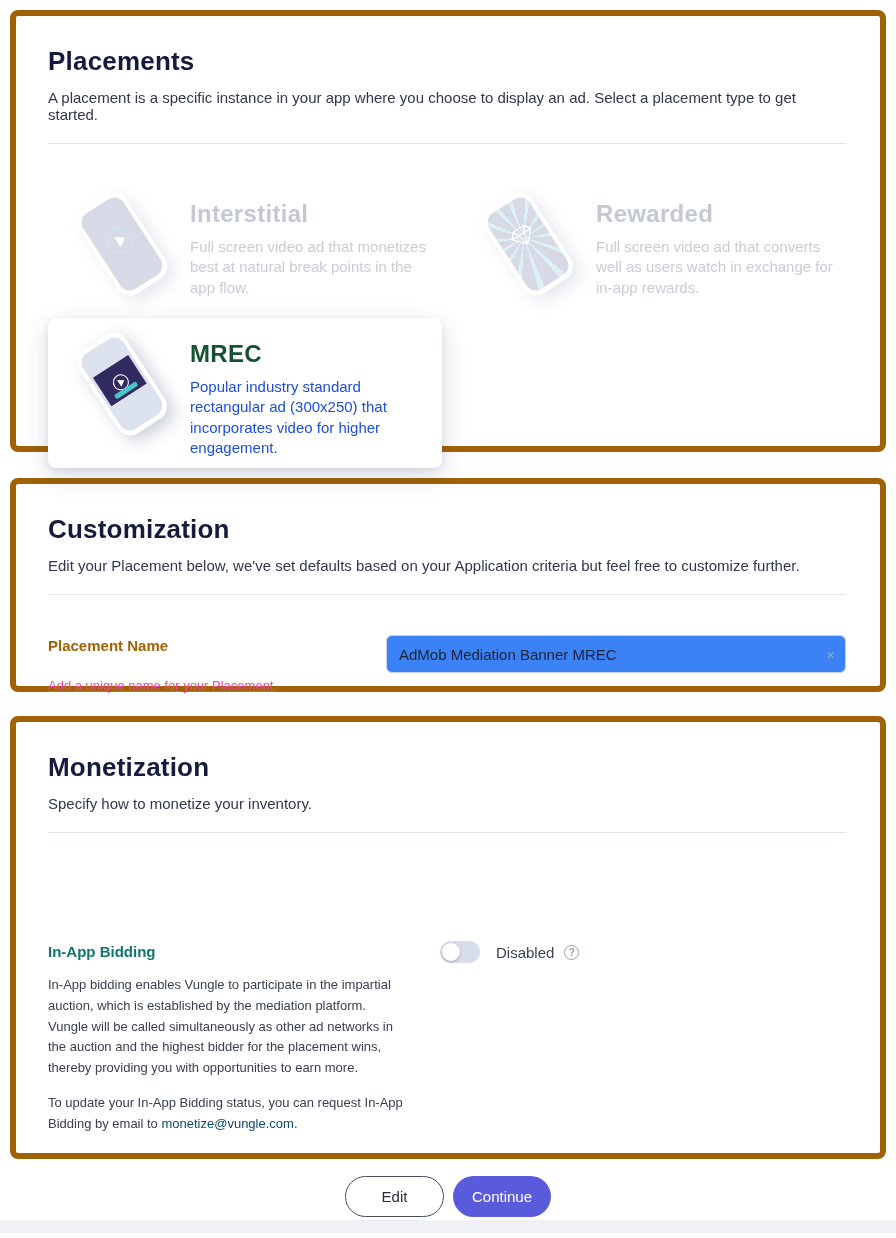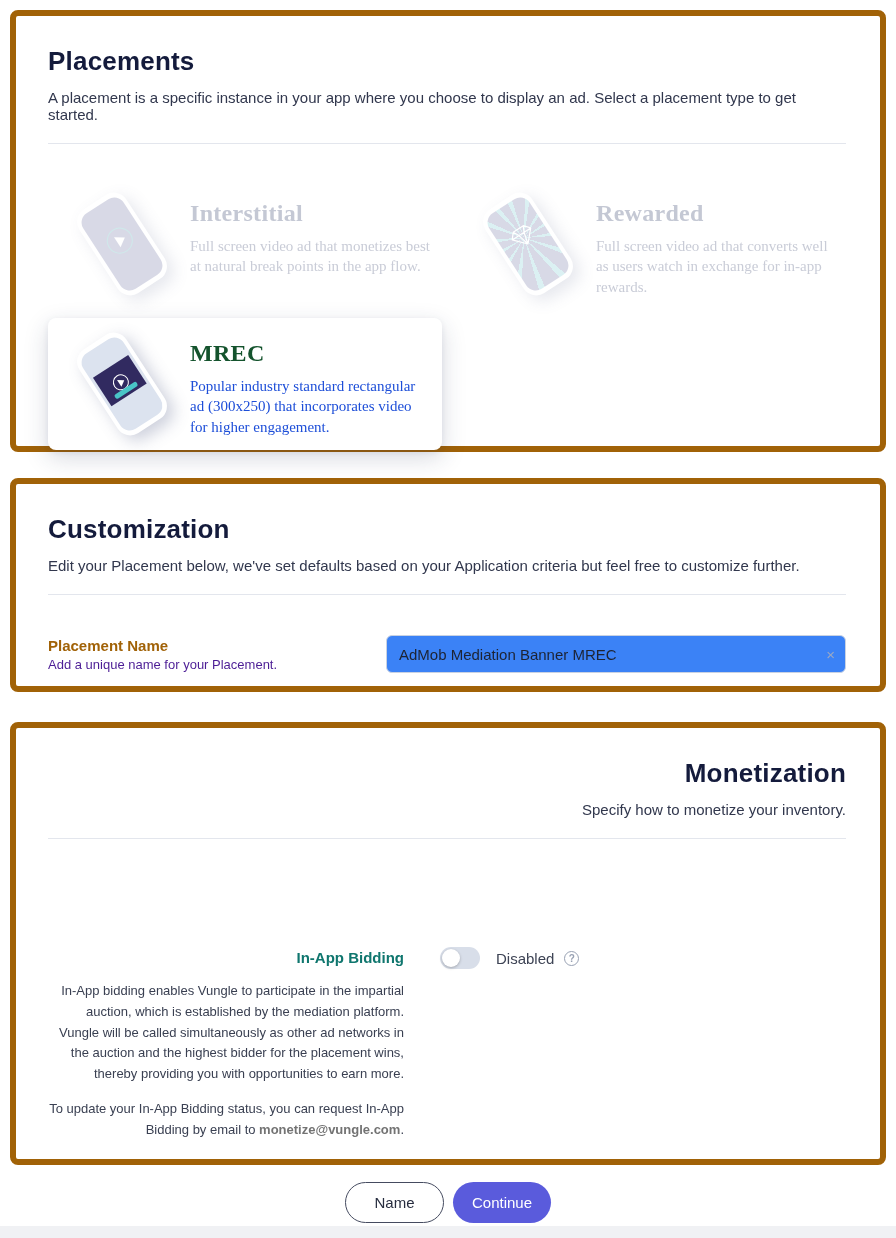--- a/index.html
+++ b/index.html
@@ -9,21 +9,21 @@
     background: #ffffff;
     font-family: "Liberation Sans", sans-serif;
     color: #1b2240;
   }
   .card {
     margin: 0 10px; background:#fff;
     border: 6px solid #a16207; border-radius: 8px;
   }
   #card-placements { margin-top: 10px; height: 442px; }
   #card-customization { margin-top: 26px; height: 214px; }
-  #card-monetization { margin-top: 30px; height: 443px; text-align: right; }
+  #card-monetization { margin-top: 24px; height: 443px; }
 
   .card-head { padding: 30px 34px 0 32px; }
   .card-title { margin:0; font-size:26px; font-weight:bold; color:#141b3c; letter-spacing:.2px; }
   .card-sub { margin:12px 0 0; font-size:15px; color:#31374d; }
   .divider { height:1px; background:#e3e6ed; margin-top:20px; }
 
   
   .types-grid {
     display:grid; grid-template-columns: 1fr 1fr;
     padding: 34px 32px 0 32px; row-gap: 8px; column-gap: 12px;
@@ -31,21 +31,21 @@
   .type-tile {
     position:relative; display:flex; align-items:flex-start;
     min-height:126px; padding: 10px 10px; border-radius:8px;
   }
   .type-tile.selected {
     background:#fff;
     box-shadow: 0 8px 24px rgba(35,45,85,.18), 0 2px 6px rgba(35,45,85,.08);
   }
   .tile-art { width:128px; height:112px; flex:none; display:flex; align-items:center; justify-content:center; }
   .type-tile.faded .tile-art { opacity:.5; }
-  .tile-text { flex:1; padding-top:12px; padding-left:4px;font-family:Liberation Serif, serif; }
+  .tile-text { flex:1; padding-top:12px; padding-left:4px; }
   .tile-title { margin:0; font-size:24px; font-weight:bold; color:#c4c8d4; letter-spacing:.3px; }
   .type-tile.selected .tile-title { color:#14532d; }
   .tile-desc { margin:9px 0 0; font-size:15px; line-height:1.35; color:#c9ccd7; max-width:262px; }
   .type-tile.selected .tile-desc { color:#1d4ed8; }
 
   
   .phone {
     width:56px; height:100px; background:#fff; border-radius:15px;
     position:relative; transform:rotate(-33deg);
     box-shadow: 3px 8px 16px rgba(90,100,140,.3);
@@ -90,39 +90,39 @@
   .new-badge-inner {
     width:36px; height:36px; border:2px solid #fff; border-radius:50%;
     display:flex; align-items:center; justify-content:center;
     font-size:9px; font-weight:bold; color:#fff; letter-spacing:.5px;
   }
 
   
   .form-row { display:flex; align-items:flex-start; padding: 40px 34px 0 32px; }
   .form-left { flex:1; padding-top:2px; }
   .field-label { font-size:15px; font-weight:bold; color:#a16207; }
-  .field-help { margin-top:3px; font-size:13px; color:#4c1d95; }
+  .field-help { margin-top:24px; font-size:13px; color:#ec4899;text-decoration:underline; }
   .input-wrap { width:460px; position:relative; }
   .text-input {
     width:100%; height:38px; border:1px solid #c9d2e2; border-radius:6px;
     padding:0 34px 0 12px; font-size:15px; color:#1d2333;
     font-family:"Liberation Sans", sans-serif; outline:none; background:#3b82f6;
   }
   .clear-btn {
     position:absolute; right:11px; top:50%; transform:translateY(-50%);
     color:#9aa8c4; font-size:15px; line-height:1; cursor:pointer;
   }
 
   
   .bidding-row { display:flex; align-items:flex-start; padding: 110px 34px 0 32px; }
   .bidding-left { width:356px; }
   .bidding-label { font-size:15px; font-weight:bold; color:#0f766e; }
   .bidding-desc { margin:15px 0 0; font-size:13px; line-height:1.6; color:#3a4052; }
   .bidding-note { margin:14px 0 0; font-size:13px; line-height:1.6; color:#3a4052; }
-  .bidding-note a { color:#737373; text-decoration:none; cursor:pointer;font-weight:bold; }
+  .bidding-note a { color:#0c4a6e; text-decoration:none; cursor:pointer; }
   .bidding-right { display:flex; align-items:center; margin-left:36px; margin-top:-2px; }
   .toggle { width:40px; height:22px; border-radius:11px; background:#d8dee9; position:relative; cursor:pointer; flex:none; }
   .toggle-knob { position:absolute; top:2px; left:2px; width:18px; height:18px; border-radius:50%; background:#fff; box-shadow:0 1px 3px rgba(0,0,0,.25); }
   .status-label { margin-left:16px; font-size:15px; color:#3d4354; }
   .help-icon {
     margin-left:10px; width:15px; height:15px; border:1px solid #98a1b3; border-radius:50%;
     color:#98a1b3; font-size:10px; font-weight:bold;
     display:flex; align-items:center; justify-content:center; cursor:default;
   }
 
@@ -239,17 +239,17 @@
       <div class="toggle">
         <div class="toggle-knob"></div>
       </div>
       <span class="status-label">Disabled</span>
       <span class="help-icon">?</span>
     </div>
   </div>
 </section>
 
 <div class="actions">
-  <button class="btn btn-back">Name</button>
+  <button class="btn btn-back">Edit</button>
   <button class="btn btn-continue">Continue</button>
 </div>
 
 <div class="bottom-strip"></div>
 
 </body></html>

